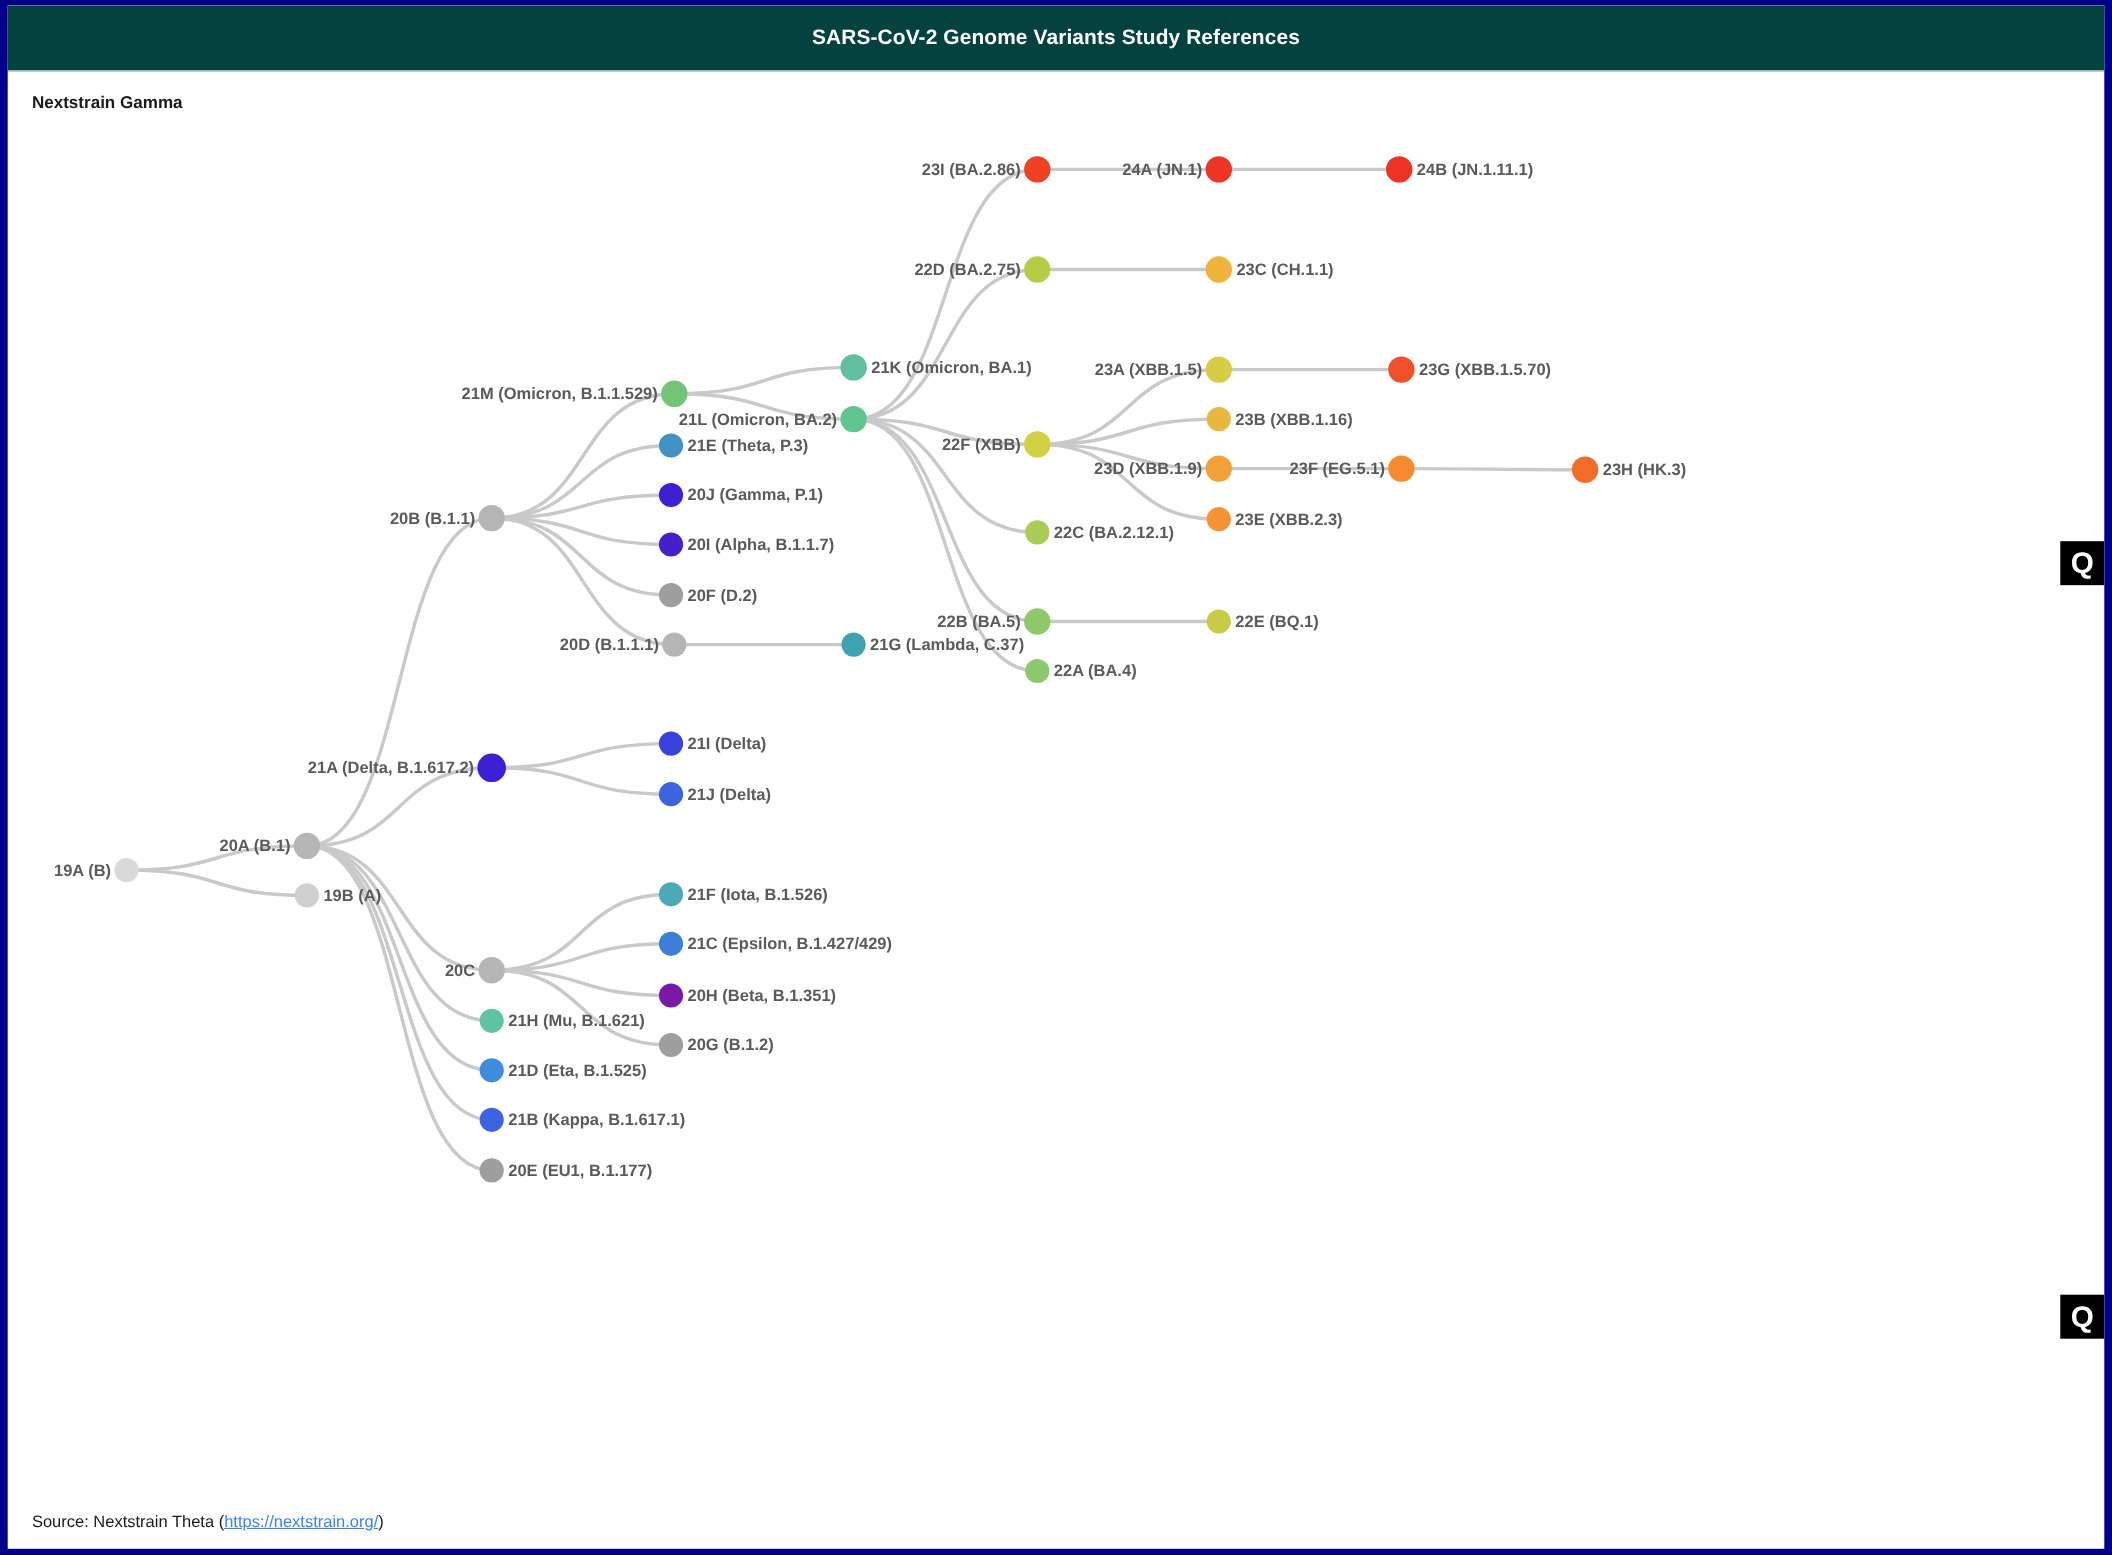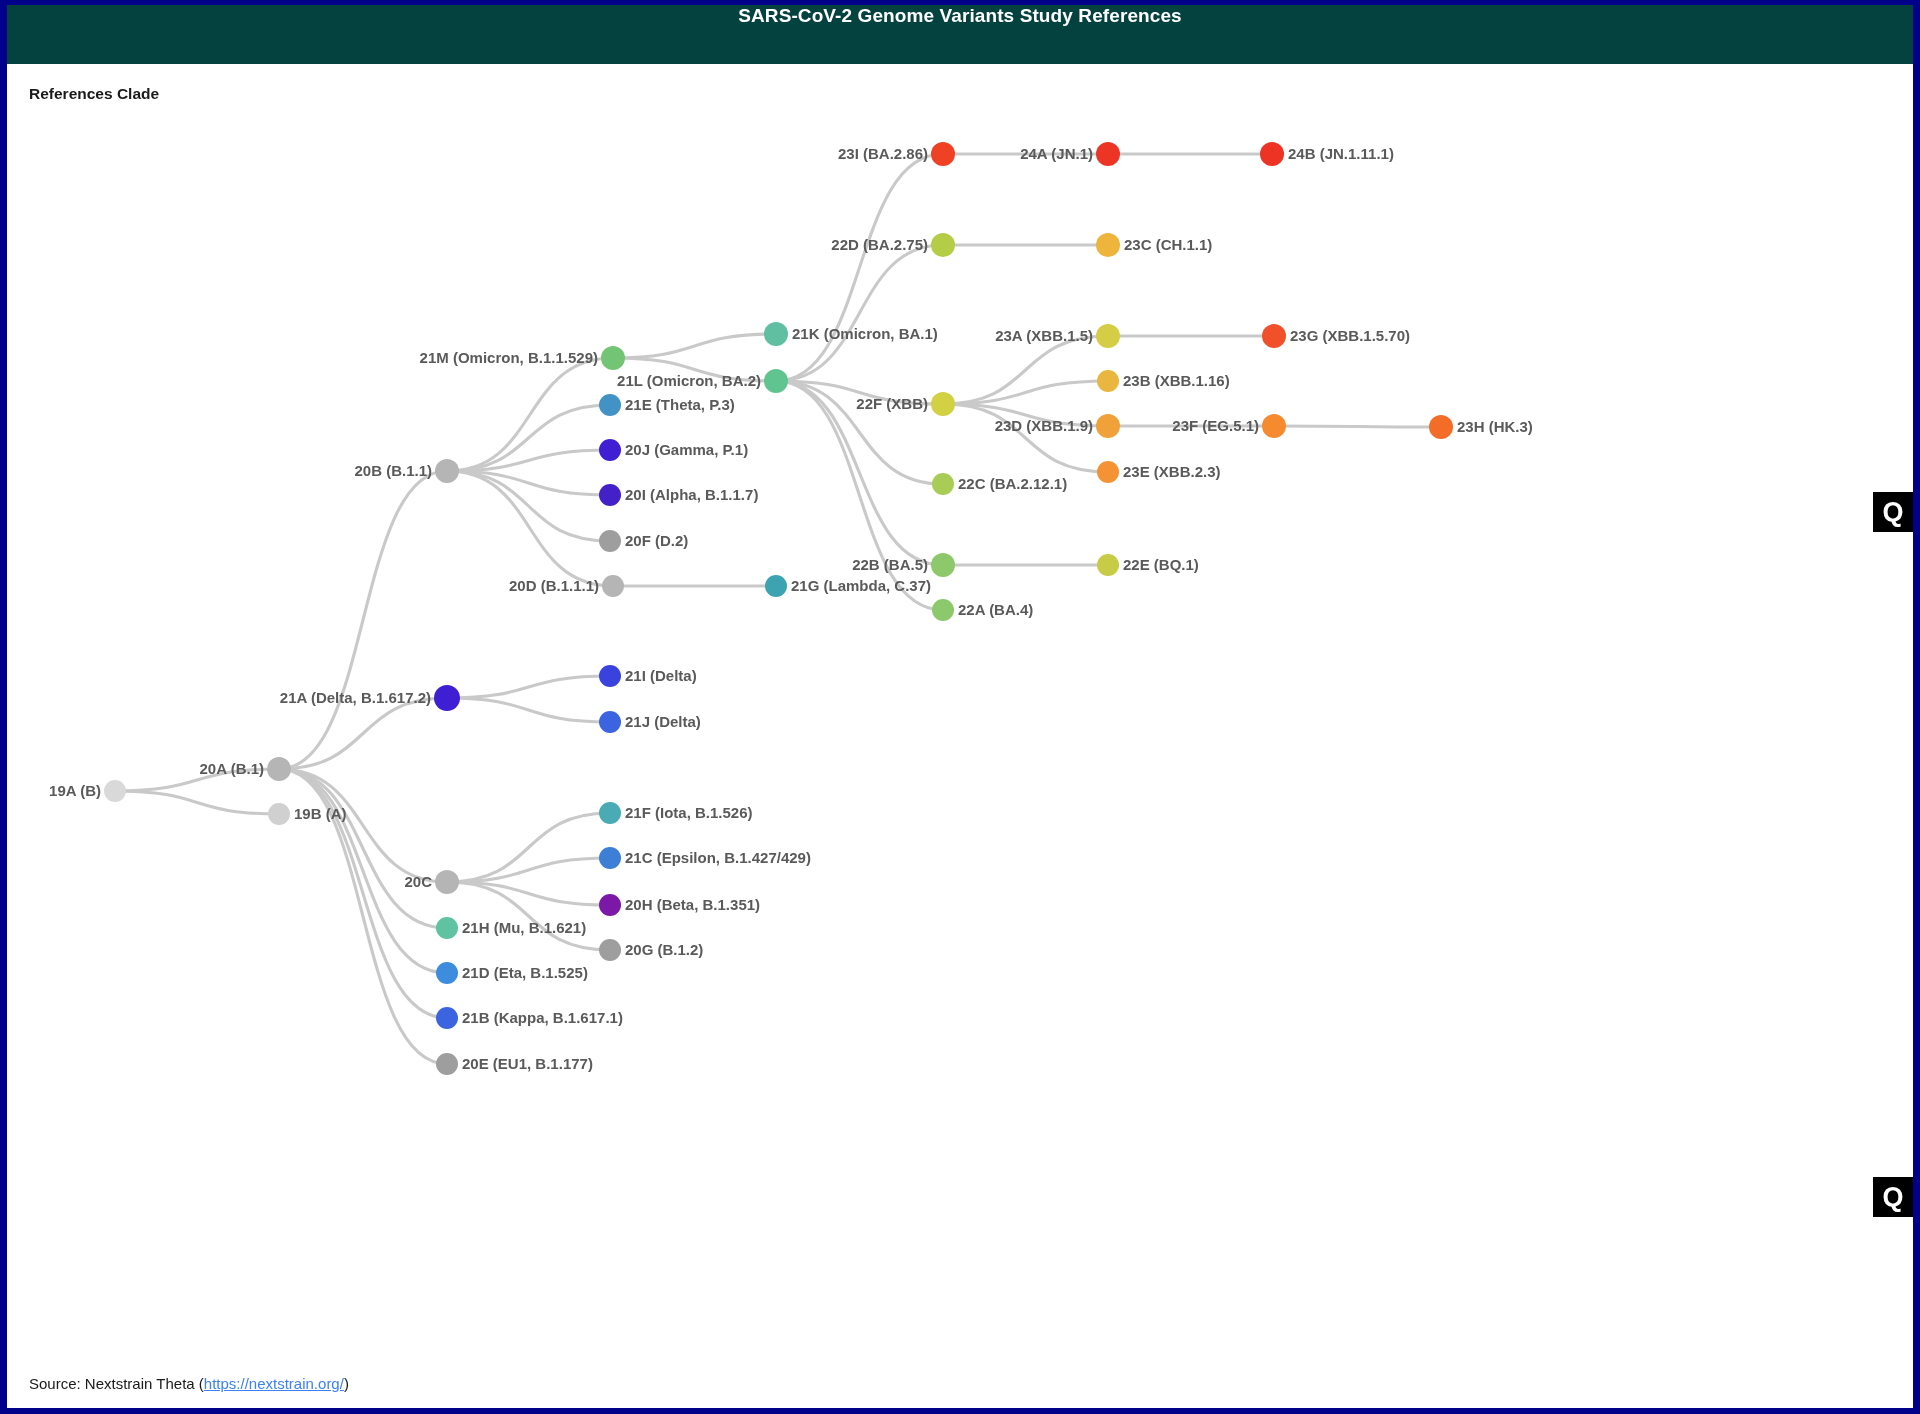--- a/index.html
+++ b/index.html
@@ -23,20 +23,21 @@
     height: 100%;
     background: #ffffff;
     box-sizing: border-box;
     overflow: hidden;
   }
   #title-bar {
     height: 60px;
     background: #04423F;
     color: #ffffff;
     display: flex;
+    align-items: center;
     justify-content: center;
     font-size: 19px;
     font-weight: bold;
     letter-spacing: 0.1px;
     border-bottom: 1px solid #ffffff;
     box-sizing: border-box;
   }
   #subtitle {
     position: absolute;
     left: 22px;
@@ -108,21 +109,21 @@
 </head>
 <body>
 
 <div id="page">
   <div id="frame">
 
     <div id="title-bar">
       <span>SARS-CoV-2 Genome Variants Study References</span>
     </div>
 
-    <div id="subtitle">References Clade</div>
+    <div id="subtitle">Nextstrain Gamma</div>
 
     <div id="tree-wrap">
       <svg id="tree" viewBox="0 0 1906 1280" preserveAspectRatio="xMinYMin meet">
         <g id="edge-layer">
             <path d="M 108 724 C 198.2 724, 181.8 702, 272 702" class="edge" stroke="#c9c9c9"></path>
             <path d="M 108 724 C 198.2 724, 181.8 747, 272 747" class="edge" stroke="#c9c9c9"></path>
             <path d="M 272 702 C 364.4 702, 347.6 631, 440 631" class="edge" stroke="#c9c9c9"></path>
             <path d="M 272 702 C 364.4 702, 347.6 404, 440 404" class="edge" stroke="#c9c9c9"></path>
             <path d="M 272 702 C 364.4 702, 347.6 815, 440 815" class="edge" stroke="#c9c9c9"></path>
             <path d="M 272 702 C 364.4 702, 347.6 861, 440 861" class="edge" stroke="#c9c9c9"></path>

